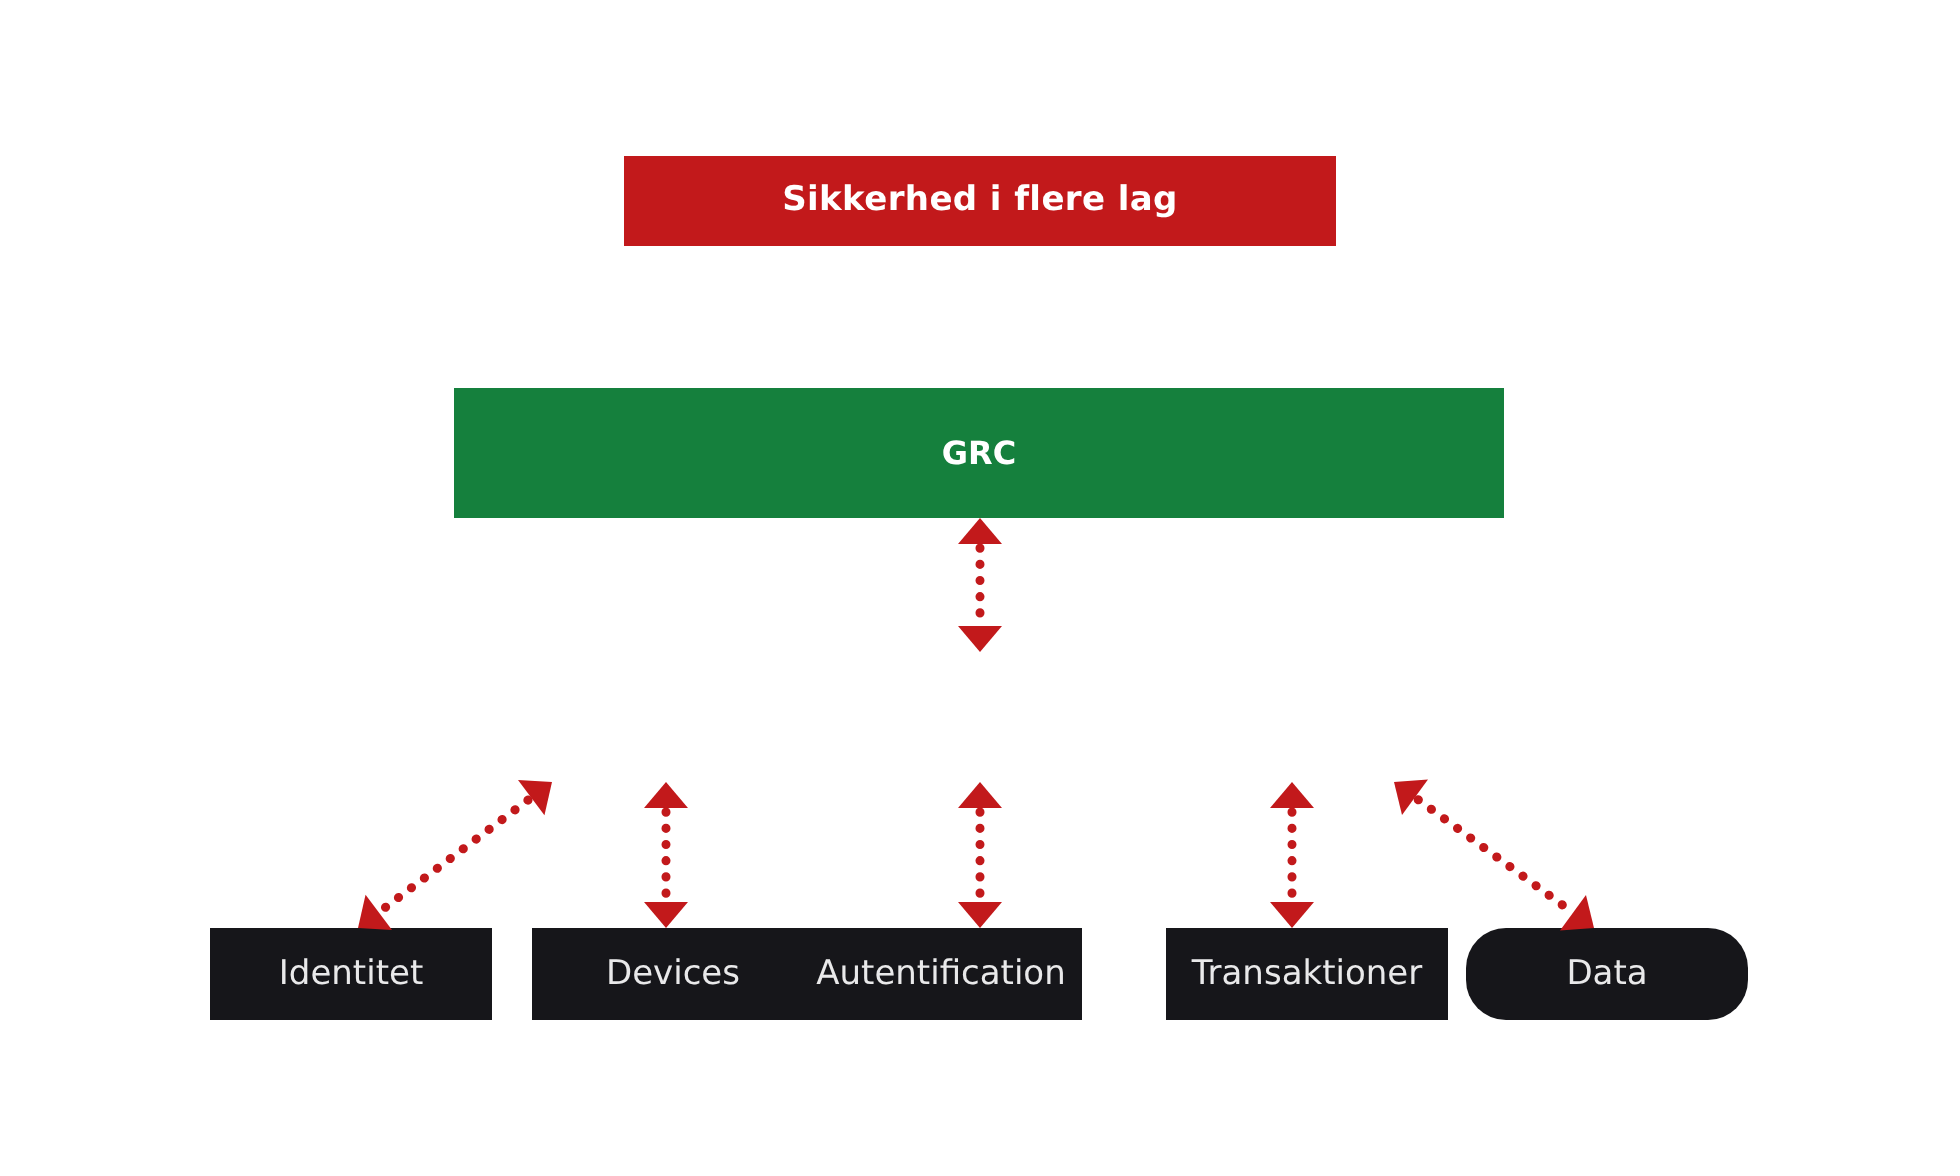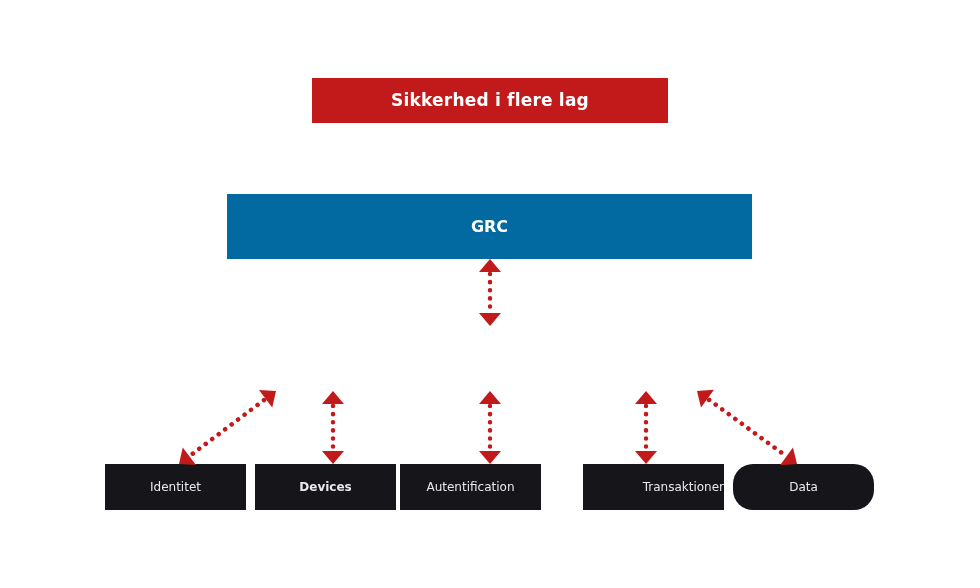--- a/index.html
+++ b/index.html
@@ -36,21 +36,21 @@
     background: #C2191B;
   }
   .title-banner .banner-text {
     color: #ffffff;
     font-weight: bold;
     font-size: 17px;
     letter-spacing: 0.2px;
     line-height: 1;
   }
   .dark-wide {
-    background: #0369a1;
+    background: #15803d;
     left: 227px;
     width: 525px;
   }
   .grc-box { top: 194px; height: 65px; }
   .mgmt-box { top: 326px; height: 65px; }
   .dark-wide .head {
     color: #ffffff;
     font-weight: bold;
     font-size: 16px;
     line-height: 1.25;
@@ -63,21 +63,21 @@
     margin-top: 1px;
   }
   .leaf-box {
     background: #16161A;
     top: 464px;
     height: 46px;
     width: 141px;
   }
   .leaf-box .leaf-label {
     color: #E9E9EA;
-    font-size: 12px;
+    font-size: 17px;
     line-height: 1;
   }
   #arrow-layer {
     position: absolute;
     left: 0;
     top: 0;
     width: 980px;
     height: 588px;
     pointer-events: none;
   }
@@ -92,27 +92,27 @@
   </div>
 
   <div class="box dark-wide grc-box">
     <span class="head">GRC</span>
   </div>
 
 
   <div class="box leaf-box" style="left:105px;">
     <span class="leaf-label">Identitet</span>
   </div>
-  <div class="box leaf-box" style="left:255px;font-weight:bold;">
+  <div class="box leaf-box" style="left:266px;">
     <span class="leaf-label">Devices</span>
   </div>
   <div class="box leaf-box" style="left:400px;">
     <span class="leaf-label">Autentification</span>
   </div>
-  <div class="box leaf-box" style="left:583px;align-items:flex-end;">
+  <div class="box leaf-box" style="left:583px;">
     <span class="leaf-label">Transaktioner</span>
   </div>
   <div class="box leaf-box" style="left:733px;border-radius:20px;">
     <span class="leaf-label">Data</span>
   </div>
 
   <svg id="arrow-layer" viewBox="0 0 980 588">
       <g>
         <polygon points="490,259 479,272 501,272" fill="#C2191B"></polygon>
         <polygon points="490,326 501,313 479,313" fill="#C2191B"></polygon>

